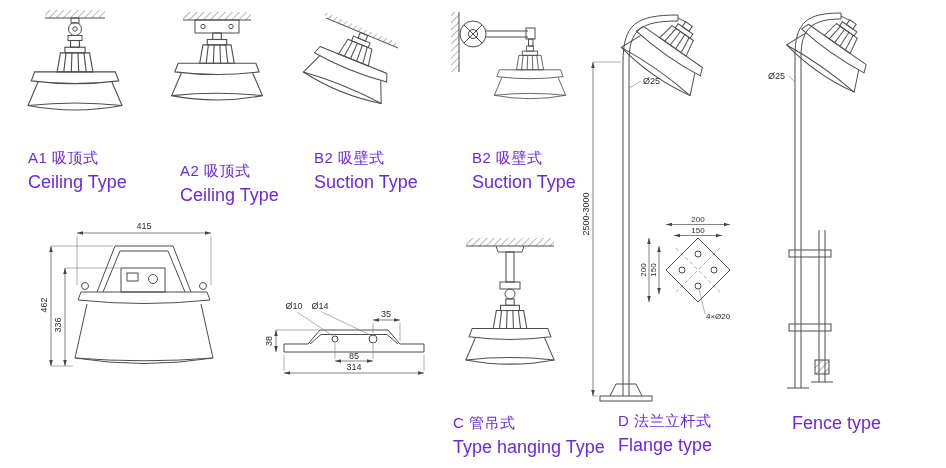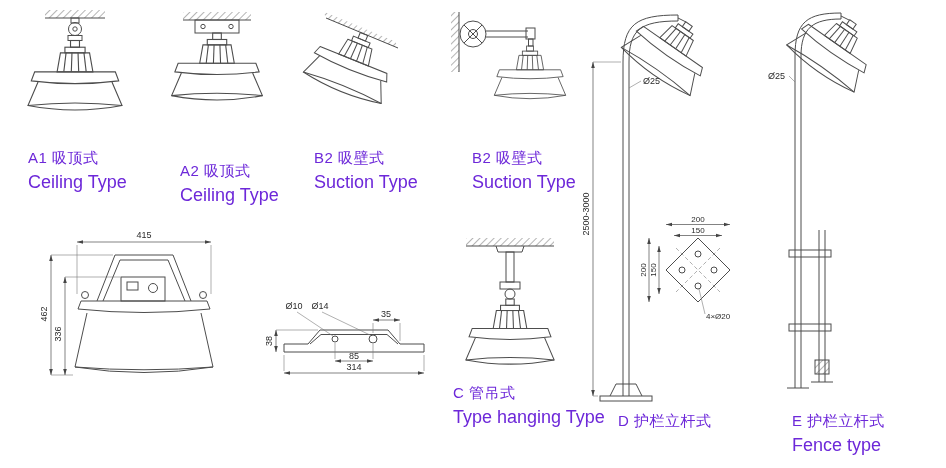--- a/index.html
+++ b/index.html
@@ -107,21 +107,21 @@
       <g class="ln">
         <path d="M46,14 L48,20 L72,20 L74,14"></path>
         <rect x="56" y="20" width="8" height="30"></rect>
         <rect x="50" y="50" width="20" height="7"></rect>
         <circle cx="60" cy="62" r="5"></circle>
       </g>
       <use href="#ufo" xlink:href="#ufo" transform="translate(60,67) scale(1.05)"></use>
     </svg>
   </div>
 
-  <div class="fig" style="left:20px;top:228px">
+  <div class="fig" style="left:20px;top:219px">
     <svg width="208" height="168" viewBox="0 0 208 168">
       <text x="124" y="10" text-anchor="middle">415</text>
       <line class="dim" x1="57" y1="14" x2="191" y2="14" marker-start="url(#arr)" marker-end="url(#arr)"></line>
       <line class="thin" x1="57" y1="17" x2="57" y2="66"></line>
       <line class="thin" x1="191" y1="17" x2="191" y2="66"></line>
 
       <text transform="rotate(-90 27 86)" x="27" y="86" text-anchor="middle">462</text>
       <line class="dim" x1="31" y1="27" x2="31" y2="147" marker-start="url(#arr)" marker-end="url(#arr)"></line>
       <line class="thin" x1="31" y1="27" x2="93" y2="27"></line>
       <line class="thin" x1="31" y1="147" x2="53" y2="147"></line>
@@ -265,25 +265,25 @@
     <div class="en">Ceiling Type</div>
   </div>
   <div class="fig-label" style="left:314px;top:147px">
     <div class="cn">B2 吸壁式</div>
     <div class="en">Suction Type</div>
   </div>
   <div class="fig-label" style="left:472px;top:147px">
     <div class="cn">B2 吸壁式</div>
     <div class="en">Suction Type</div>
   </div>
-  <div class="fig-label" style="left:453px;top:382px">
+  <div class="fig-label" style="left:453px;top:412px">
     <div class="cn">C 管吊式</div>
     <div class="en">Type hanging Type</div>
   </div>
   <div class="fig-label" style="left:618px;top:410px">
-    <div class="cn">D 护栏立杆式</div>
+    <div class="cn">D 法兰立杆式</div>
+    <div class="en">Flange type</div>
   </div>
   <div class="fig-label" style="left:792px;top:410px">
-    <div class="cn">E 护栏立杆式</div>
     <div class="en">Fence type</div>
   </div>
 
 </div>
 
 </body></html>

